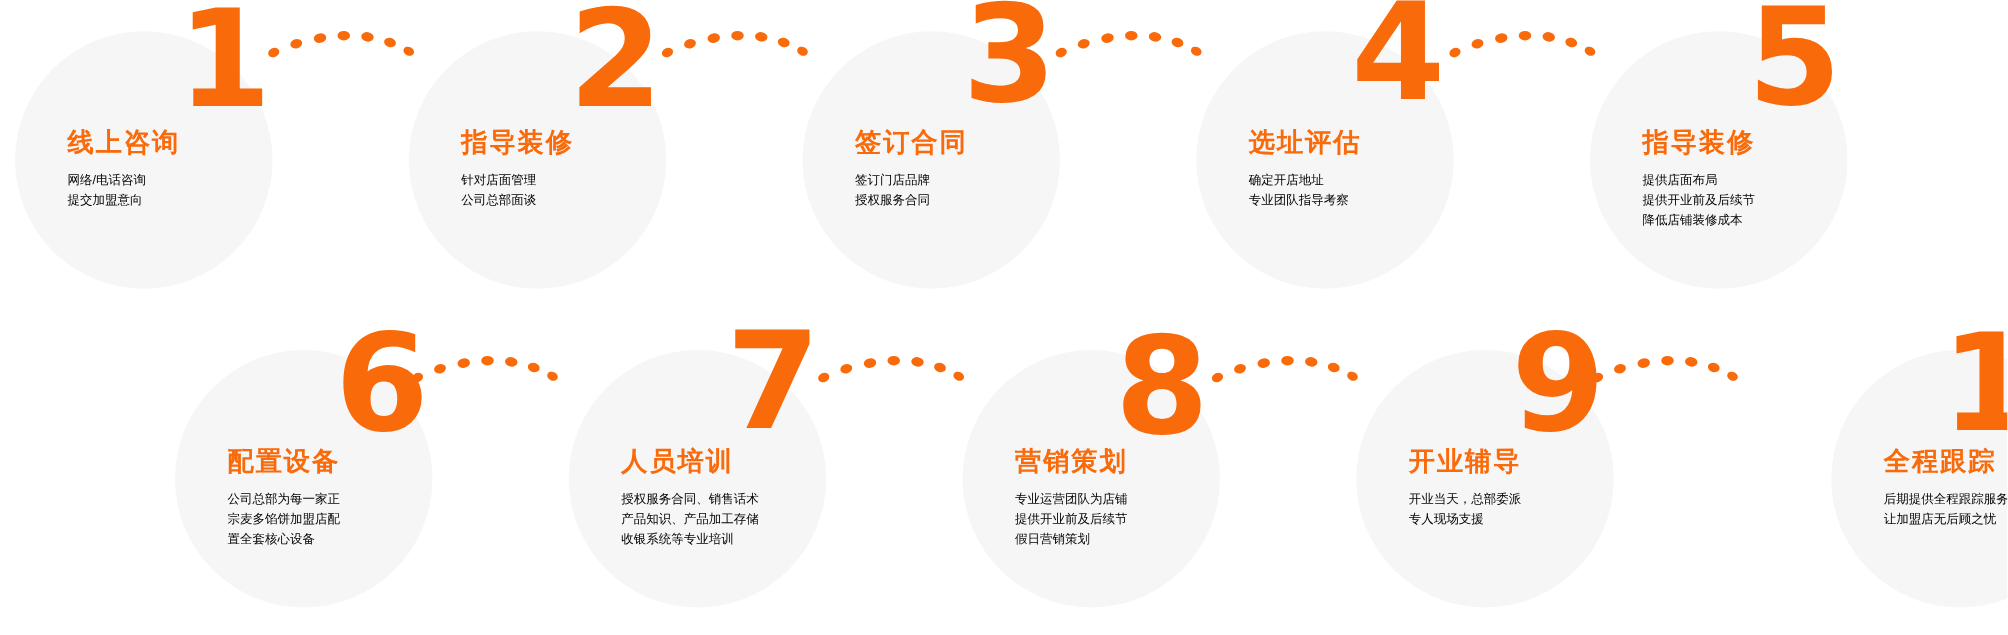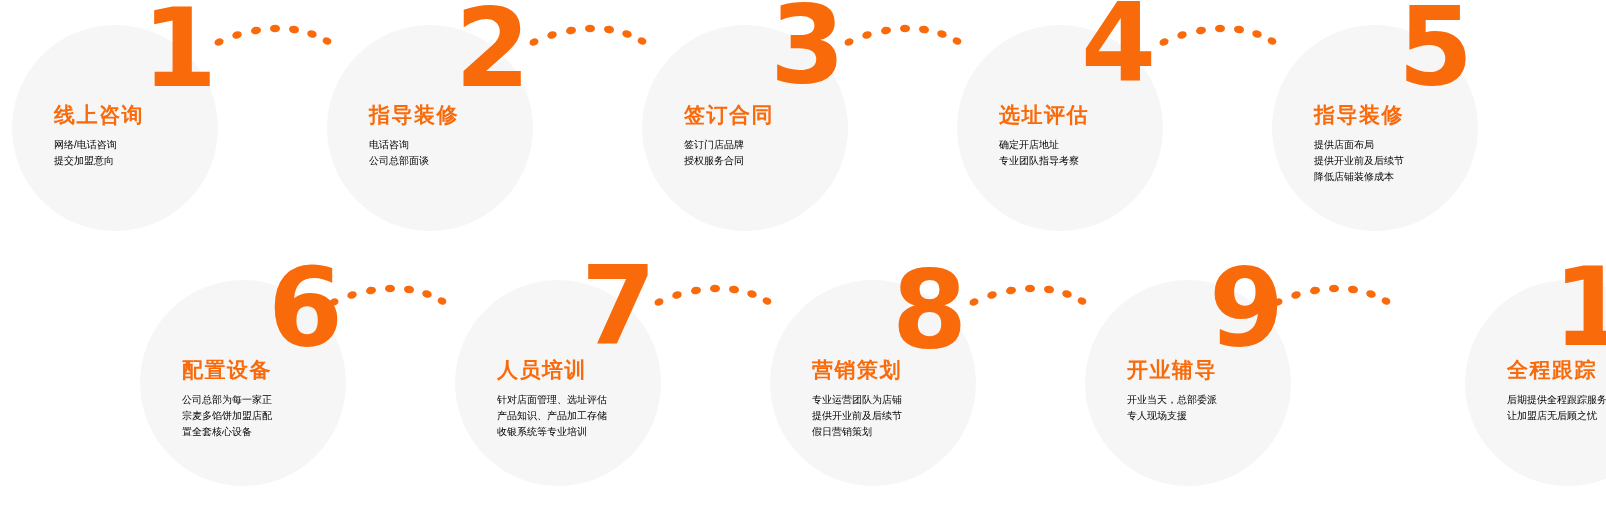--- a/index.html
+++ b/index.html
@@ -197,21 +197,21 @@
       </div>
     </div>
   </div>
 
   <div class="step" style="left:327px;top:25px;">
     <div class="step-circle"></div>
     <div class="step-num" style="left:128px;top:-30px;">2</div>
     <div class="step-body">
       <div class="step-title">指导装修</div>
       <div class="step-desc">
-        <div>电话咨询</div>
+        <div>针对店面管理</div>
         <div>公司总部面谈</div>
       </div>
     </div>
   </div>
 
   <div class="step" style="left:642px;top:25px;">
     <div class="step-circle"></div>
     <div class="step-num" style="left:128px;top:-34px;">3</div>
     <div class="step-body">
       <div class="step-title">签订合同</div>
@@ -259,21 +259,21 @@
       </div>
     </div>
   </div>
 
   <div class="step" style="left:455px;top:280px;">
     <div class="step-circle"></div>
     <div class="step-num" style="left:126px;top:-28px;">7</div>
     <div class="step-body">
       <div class="step-title">人员培训</div>
       <div class="step-desc">
-        <div>针对店面管理、选址评估</div>
+        <div>授权服务合同、销售话术</div>
         <div>产品知识、产品加工存储</div>
         <div>收银系统等专业培训</div>
       </div>
     </div>
   </div>
 
   <div class="step" style="left:770px;top:280px;">
     <div class="step-circle"></div>
     <div class="step-num" style="left:122px;top:-24px;">8</div>
     <div class="step-body">

